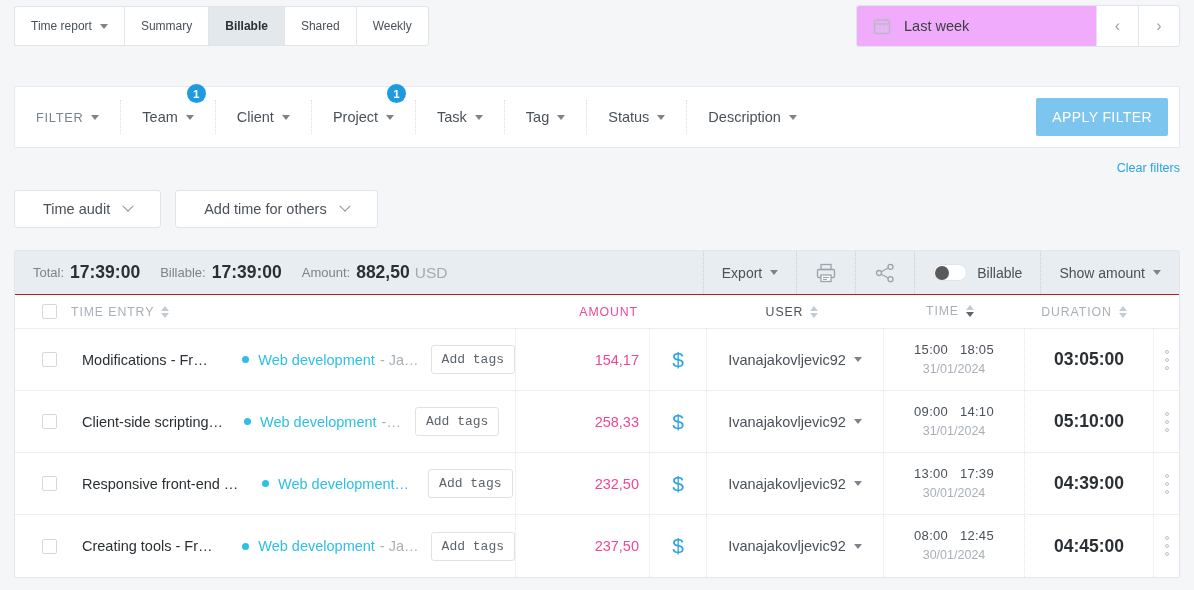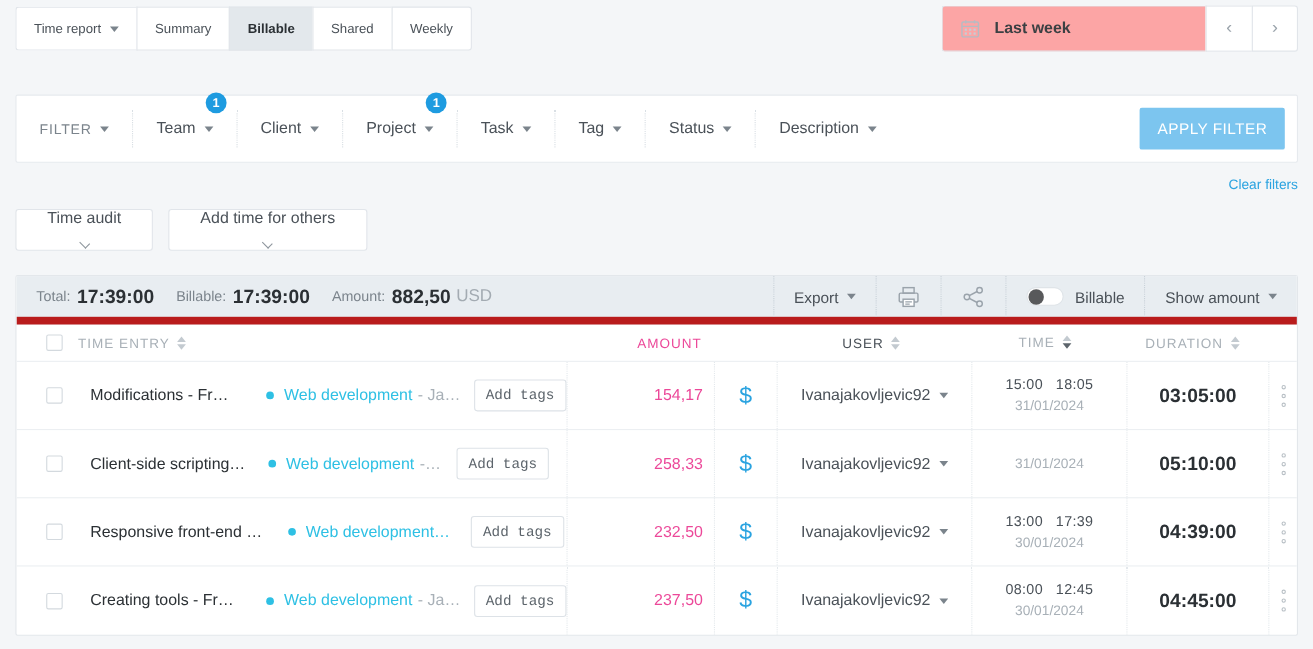--- a/index.html
+++ b/index.html
@@ -28,24 +28,24 @@
   .tab:last-child { border-right: 1px solid #e1e5ea; border-radius: 0 3px 3px 0; }
   .tab.active { background: #e3e8ec; color: #2b3034; font-weight: bold; }
   .caret {
     display: inline-block; margin-left: 8px;
     border-left: 4px solid transparent; border-right: 4px solid transparent;
     border-top: 5px solid #7b848c;
   }
 
   .datepicker { display: flex; align-items: stretch; height: 42px; }
   .dp-main {
-    background: #fca5a5; border: 1px solid #e1e5ea; border-right: none;
+    background: #f0abfc; border: 1px solid #e1e5ea; border-right: none;
     border-radius: 3px 0 0 3px;
     display: flex; align-items: center; gap: 13px;
-    padding: 0 18px 0 16px; width: 240px; cursor: pointer; font-weight: bold;
+    padding: 0 18px 0 16px; width: 240px; cursor: pointer;
   }
   .dp-label { font-size: 14.5px; color: #3c4043; }
   .dp-arrow {
     background: #fff; border: 1px solid #e1e5ea; border-right: none;
     width: 42px; display: flex; align-items: center; justify-content: center;
     color: #9aa3ab; font-size: 16px; cursor: pointer;
   }
   .dp-arrow:last-child { border-right: 1px solid #e1e5ea; border-radius: 0 3px 3px 0; }
 
   
@@ -77,36 +77,36 @@
   .clearfilters {
     position: absolute; top: 161px; right: 14px;
     font-size: 12.5px; color: #2aa3e0; cursor: pointer;
   }
 
   
   .actionrow { position: absolute; top: 190px; left: 14px; display: flex; gap: 14px; }
   .abtn {
     background: #fff; border: 1px solid #e1e5ea; border-radius: 3px; height: 38px;
     display: flex; align-items: center; gap: 14px; padding: 0 28px;
-    font-size: 14.5px; color: #4a5158; cursor: pointer; flex-direction: column;
+    font-size: 14.5px; color: #4a5158; cursor: pointer;
   }
   .chev {
     display: inline-block; width: 8px; height: 8px;
     border-right: 1.6px solid #8d959c; border-bottom: 1.6px solid #8d959c;
     transform: rotate(45deg) translate(-2px,-2px);
   }
 
   
   .card {
     position: absolute; top: 250px; left: 14px; width: 1166px; height: 328px;
     background: #fff; border: 1px solid #e3e7eb; border-radius: 2px;
     overflow: hidden;
   }
   .totalsbar {
-    height: 44px; background: #e8edf1; border-bottom: 7px solid #b91c1c;
+    height: 44px; background: #e8edf1; border-bottom: 1px solid #b91c1c;
     display: flex; align-items: center; padding: 0 0 0 18px;
   }
   .tot-label { font-size: 13px; color: #7b848c; margin-right: 6px; }
   .tot-val { font-size: 17.5px; font-weight: bold; color: #2b3034; margin-right: 20px; }
   .tot-cur { font-size: 15.5px; color: #a3abb2; margin-left: -15px; }
   .totals-right { margin-left: auto; display: flex; align-items: center; height: 100%; }
   .tr-item {
     height: 100%; display: flex; align-items: center; justify-content: center;
     padding: 0 18px; font-size: 14px; color: #4a5158; cursor: pointer;
     border-left: 1px dotted #c9d2d9; white-space: nowrap;
@@ -412,20 +412,24 @@
     <div class="c-amount">258,33</div>
     <div class="col-sep"></div>
     <div class="c-dollar">$</div>
     <div class="col-sep"></div>
     <div class="c-user">
       <span>Ivanajakovljevic92</span>
       <span class="caret"></span>
     </div>
     <div class="col-sep"></div>
     <div class="c-time">
+      <div class="t-hours">
+        <span>09:00</span>
+        &nbsp;&nbsp;<span>14:10</span>
+      </div>
       <div class="t-date">31/01/2024</div>
     </div>
     <div class="col-sep"></div>
     <div class="c-dur">05:10:00</div>
     <div class="col-sep"></div>
     <div class="c-menu">
       <span class="kebab">
           <i></i>
           <i></i>
           <i></i>

